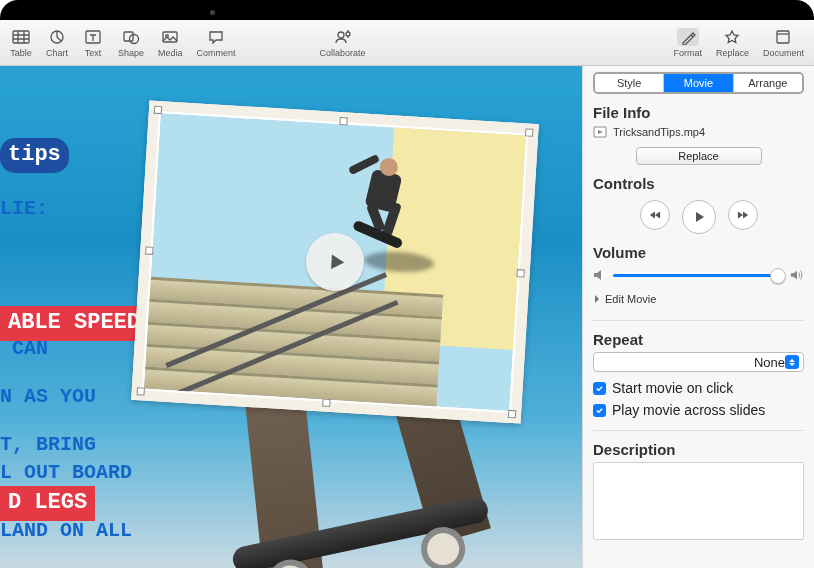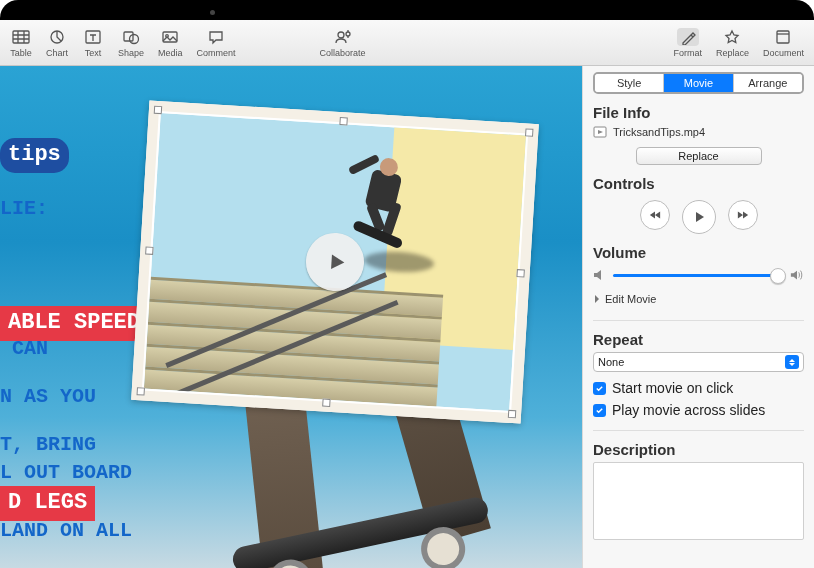--- a/index.html
+++ b/index.html
@@ -227,22 +227,22 @@
     box-shadow:0 1px 1px rgba(0,0,0,.2);
   }
 
   .disclosure { display:flex; align-items:center; gap:4px;
                 margin-bottom:9px; color:#333; font-size:11px;}
   .hr { height:1px; background:#dedede; margin:6px 0 10px; }
 
   .select {
     width:100%; height:20px;
     border:1px solid #bdbdbd; border-radius:4px;
-    background:#fff; font-size:11px; padding:1px 4px;
-    display:flex; align-items:center; justify-content:space-between;
+    background:#fff; font-size:13px; padding:1px 4px;
+    display:flex; align-items:center; justify-content:flex-end;
     margin-bottom:8px;
   }
   .select .arrows {
     width:14px; height:14px; background:#0a7bff; border-radius:3px;
     display:flex; flex-direction:column; align-items:center;
     justify-content:center; gap:1px;
   }
   .select .arrows span {
     width:0;height:0;border-left:3px solid transparent;
     border-right:3px solid transparent;

